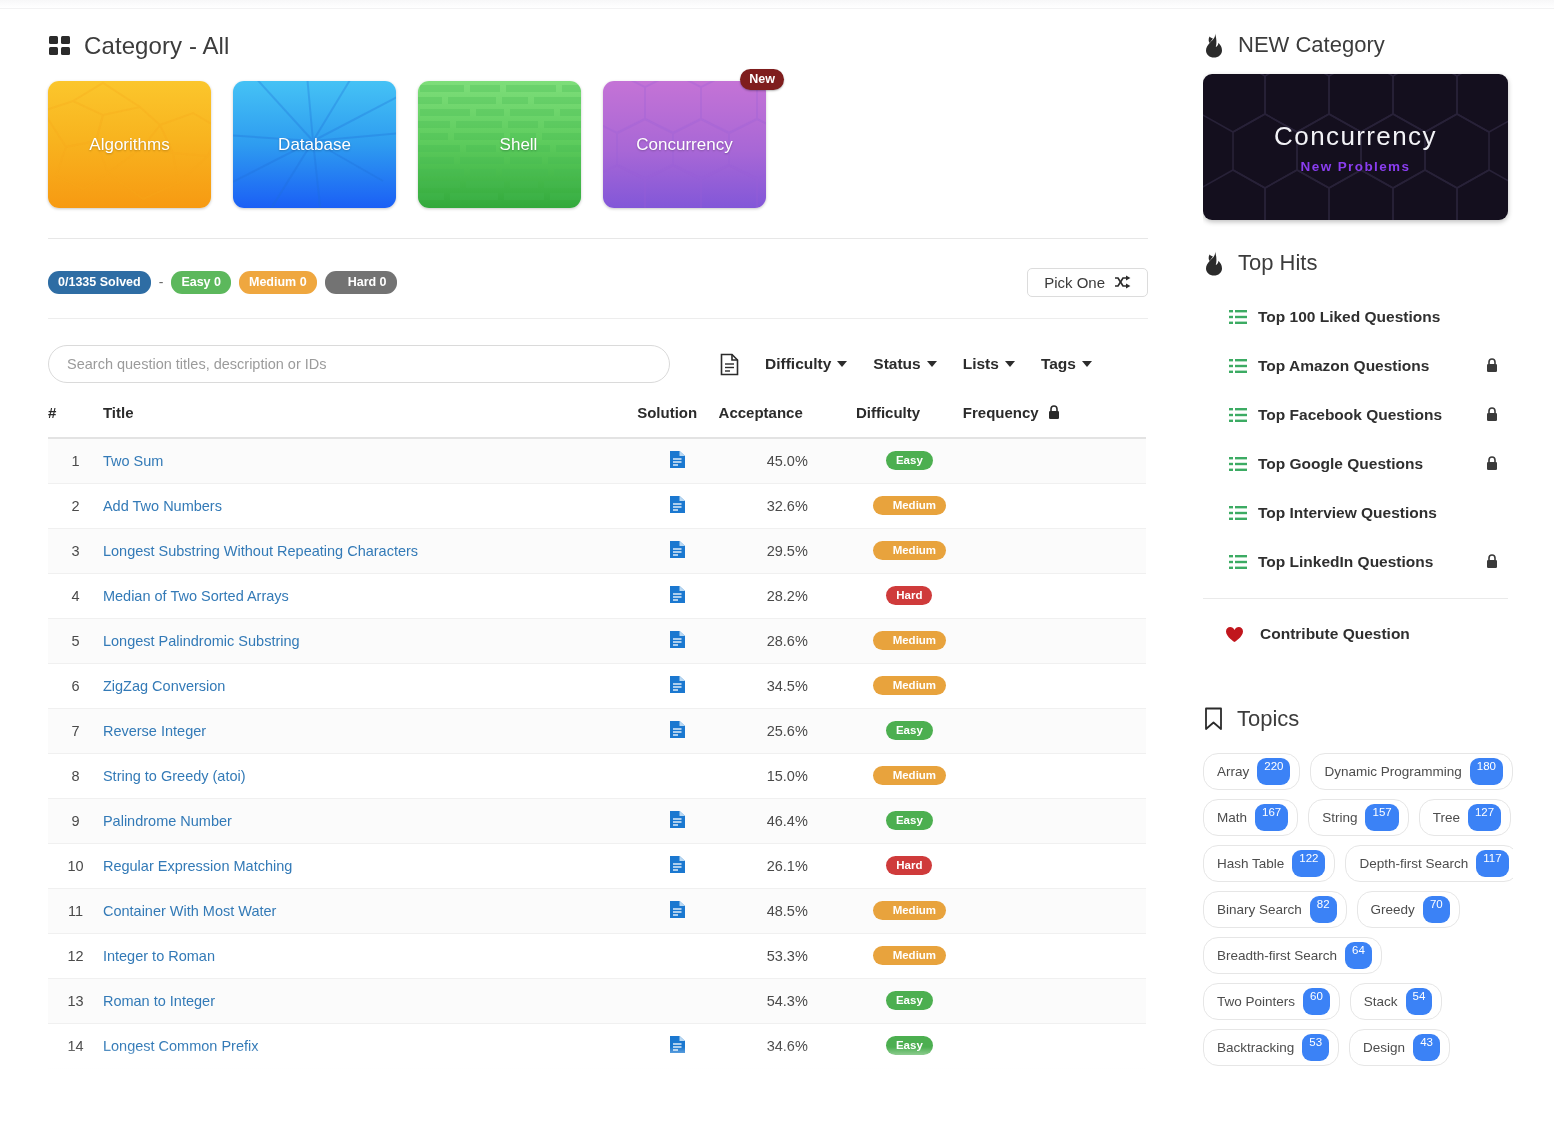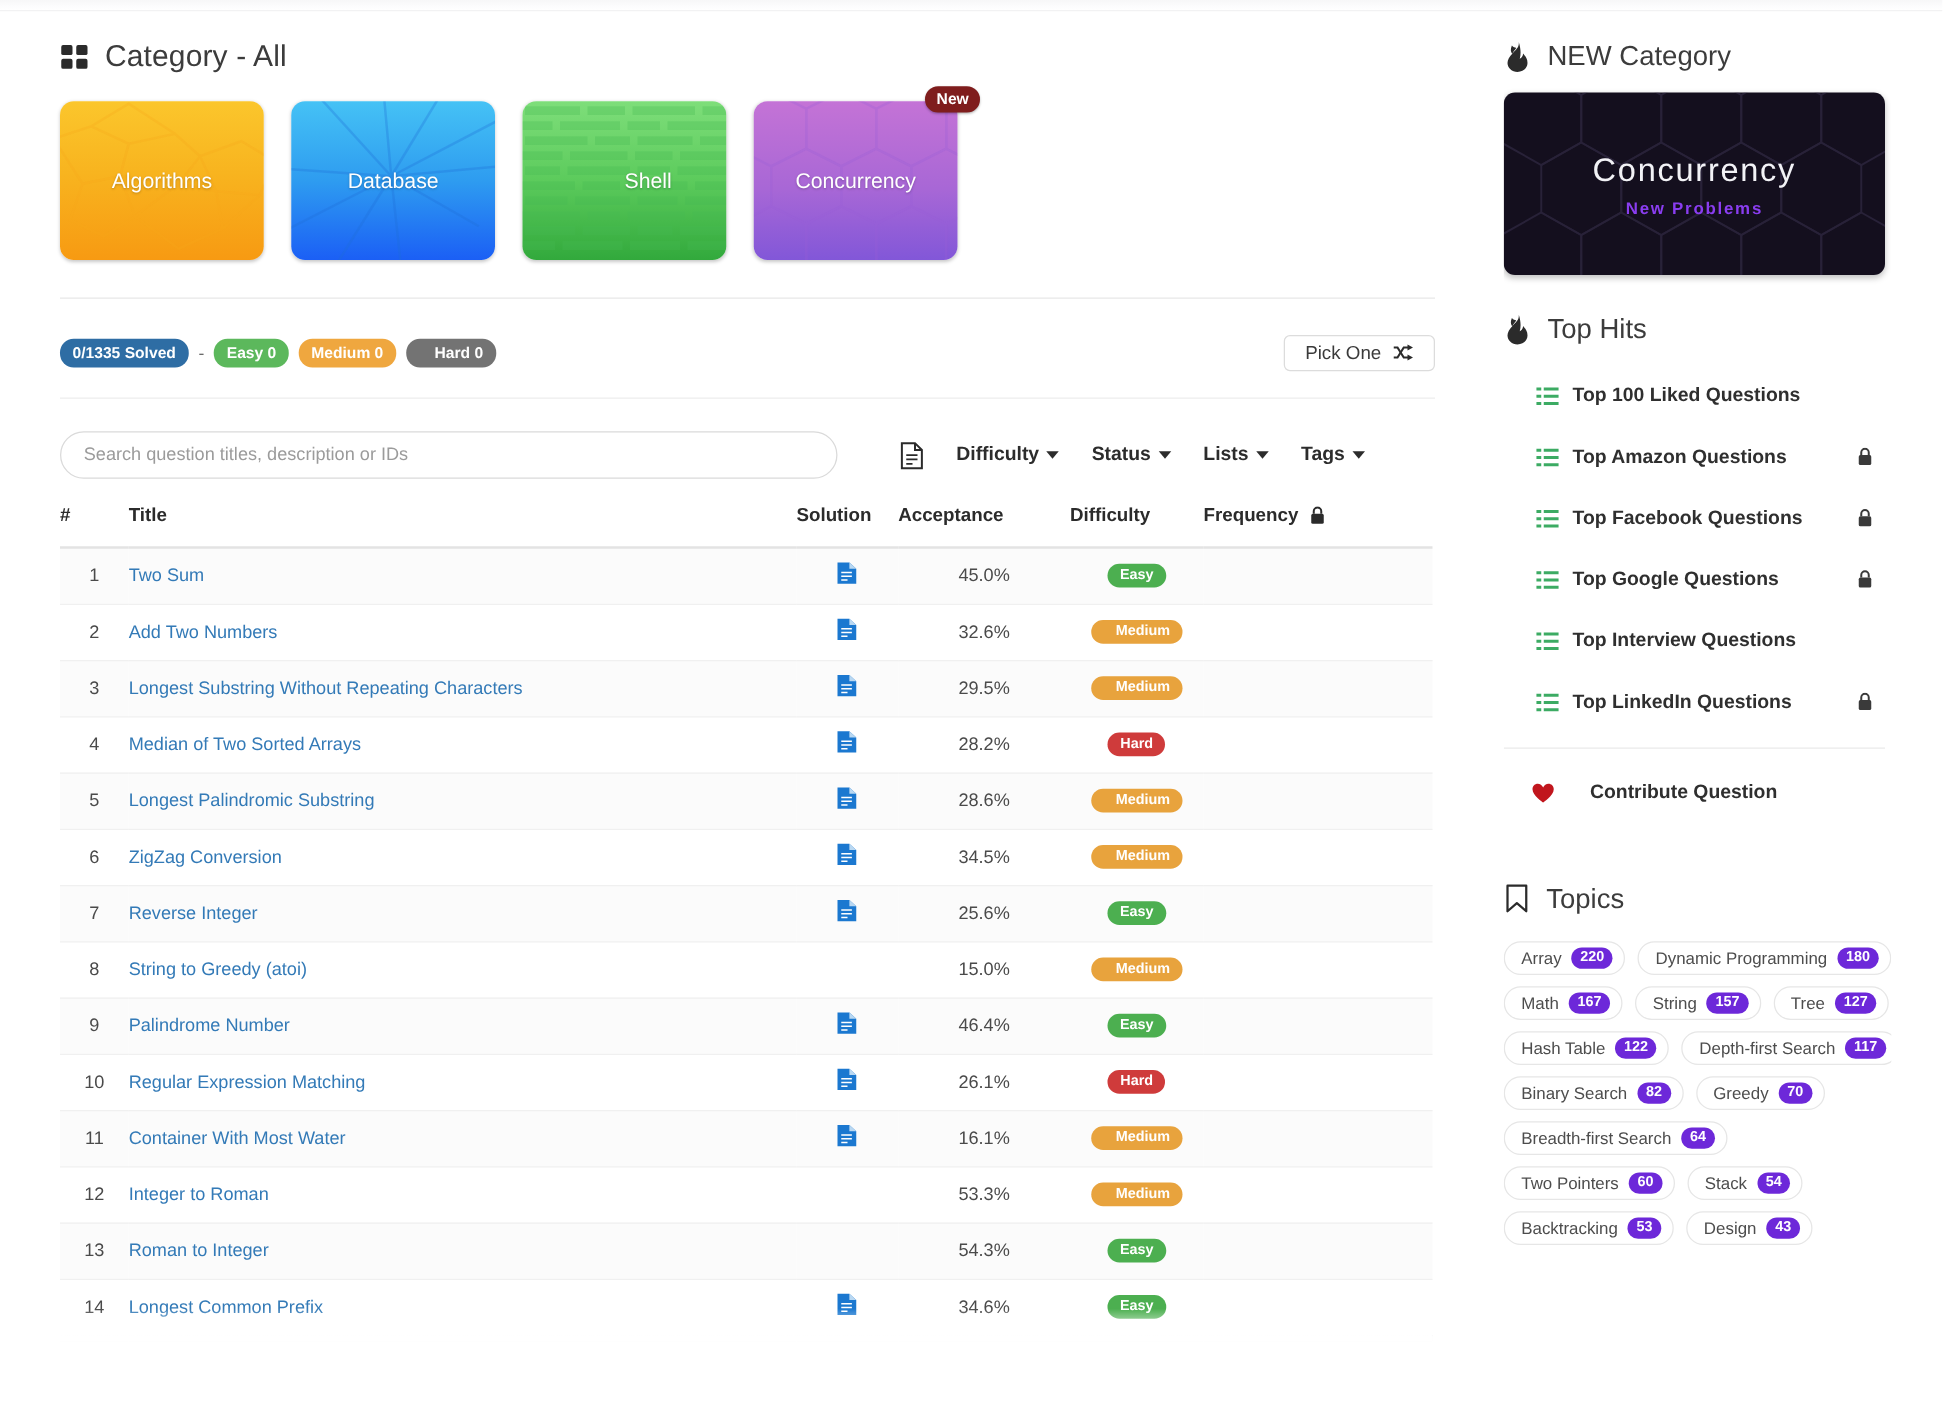--- a/index.html
+++ b/index.html
@@ -133,34 +133,34 @@
   .banner .hex { position:absolute; inset:0; opacity:.5; }
   .banner .bt { position:relative; z-index:2; color:#f2f2f6; font-size:26px; letter-spacing:1.4px; font-weight:300; }
   .banner .bs { position:relative; z-index:2; color:#8a3df0; font-size:13.5px; font-weight:700; letter-spacing:1.4px; }
 
   .hits { margin-top:30px; }
   .hit-row { display:flex; align-items:center; height:49px; padding-left:26px; cursor:pointer; }
   .hit-ic { width:18px; height:16px; margin-right:11px; flex:0 0 auto; }
   .hit-lbl { font-size:15.5px; color:#2f2f2f; font-weight:700; }
   .hit-lock { margin-left:auto; margin-right:15px; }
   .side-rule { border-top:1px solid #eaeaea; margin:12px 0 0 0; width:305px; }
-  .contribute { display:flex; align-items:center; gap:28px; padding-left:22px; margin-top:26px; cursor:pointer; }
+  .contribute { display:flex; align-items:center; gap:16px; padding-left:22px; margin-top:26px; cursor:pointer; }
   .contribute .t { font-size:15.5px; color:#2f2f2f; font-weight:700; }
 
   .topics { margin-top:63px; }
   .tag-wrap { display:flex; flex-wrap:wrap; gap:9px 10px; margin-top:21px; width:320px; }
   .tag {
     display:inline-flex; align-items:center; gap:8px;
     border:1px solid #e6e6e6; border-radius:15px; background:#fff;
     padding:4px 9px 4px 13px; font-size:13.5px; color:#4d4d4d; cursor:pointer;
     white-space:nowrap;
   }
   .tag .cnt {
-    background:#6d28d9; color:#fff; font-size:11.5px; font-weight:700;
-    border-radius:9px; padding:2px 7px 3px;
+    background:#3b82f6; color:#fff; font-size:11.5px; font-weight:400;
+    border-radius:9px; padding:2px 7px 13px;
   }
   .side-clip { position:relative; height:1040px; overflow:hidden; }
 </style>
 </head>
 <body>
 
 <div class="page">
   <div class="navbar-edge"></div>
 
   <div class="main-col">
@@ -518,21 +518,21 @@
               <td class="col-title"><span class="qlink">Container With Most Water</span></td>
               <td class="col-sol"><svg width="17" height="19" viewBox="0 0 17 19">
                   <path d="M1 1 H10.5 L16 6 V18 H1 Z" fill="#1b78d0"></path>
                   <path d="M10.5 1 V6 H16 Z" fill="#b9d8f2"></path>
                   <g stroke="#ffffff" stroke-width="1.3">
                     <path d="M4 9 H12.5"></path>
                     <path d="M4 12 H12.5"></path>
                     <path d="M4 15 H9"></path>
                   </g>
                 </svg></td>
-              <td class="col-acc">16.1%</td>
+              <td class="col-acc">48.5%</td>
               <td class="col-diff"><span class="dpill d-Medium">Medium</span></td>
               <td class="col-freq"></td>
             </tr>
             <tr class="even">
               <td class="col-num">12</td>
               <td class="col-title"><span class="qlink">Integer to Roman</span></td>
               <td class="col-sol"></td>
               <td class="col-acc">53.3%</td>
               <td class="col-diff"><span class="dpill d-Medium">Medium</span></td>
               <td class="col-freq"></td>

